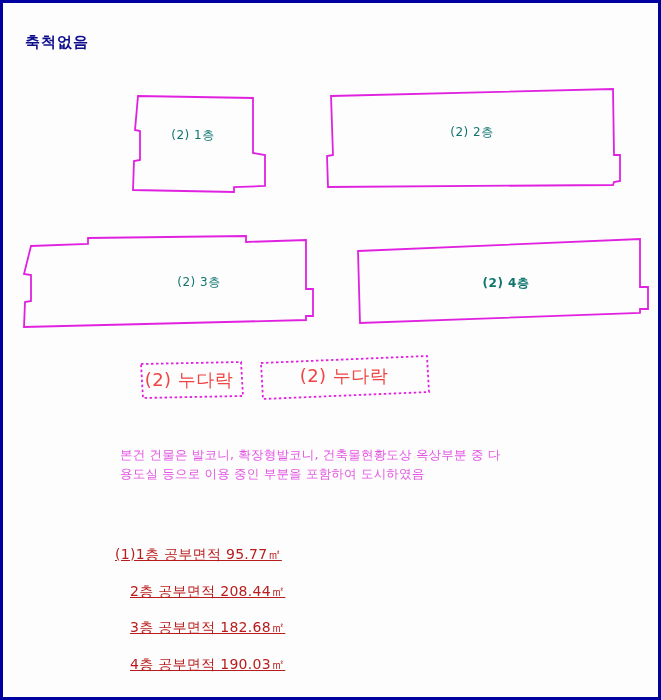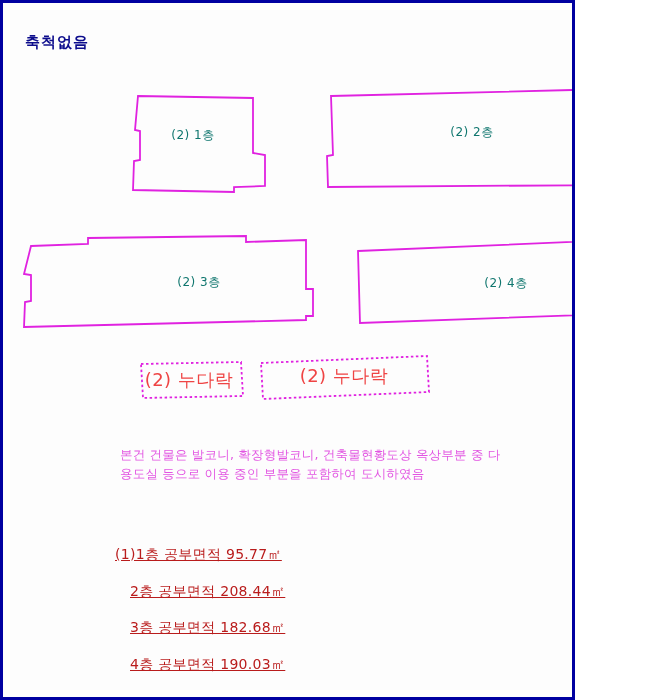--- a/index.html
+++ b/index.html
@@ -3,21 +3,21 @@
 <meta charset="utf-8">
 <title>건축물 현황도</title>
 <style>
   html, body {
     margin: 0;
     padding: 0;
     background: #ffffff;
   }
   #page {
     position: relative;
-    width: 575px;
+    width: 661px;
     height: 700px;
     background: #fdfdfd;
     box-sizing: border-box;
     border: 3px solid #0000a0;
     overflow: hidden;
     font-family: "DejaVu Sans", "Liberation Sans", sans-serif;
   }
   #scale-note {
     position: absolute;
     left: 22px;
@@ -94,21 +94,21 @@
     <polygon points="355,248 637,236 637,284 645,284 645,306 637,306 637,310 357,320" fill="none" stroke="#e022e0" stroke-width="1.8" stroke-linejoin="miter"></polygon>
 
     <polygon points="138,361 238,359 240,393 140,395" fill="none" stroke="#e022e0" stroke-width="1.8" stroke-dasharray="2.5,2.5" stroke-linejoin="miter"></polygon>
 
     <polygon points="258,360 424,353 426,389 260,396" fill="none" stroke="#e022e0" stroke-width="1.8" stroke-dasharray="2.5,2.5" stroke-linejoin="miter"></polygon>
   </svg>
 
   <div class="floor-label" style="left:190px; top:132px;">(2) 1층</div>
   <div class="floor-label" style="left:469px; top:129px;">(2) 2층</div>
   <div class="floor-label" style="left:168px; top:279px;margin-left:28px;">(2) 3층</div>
-  <div class="floor-label" style="left:503px; top:280px;">(2) 4층</div>
+  <div class="floor-label" style="left:503px; top:280px;font-weight:bold;">(2) 4층</div>
 
   <div class="attic-label" style="left:186px; top:377px;">(2) 누다락</div>
   <div class="attic-label" style="left:341px; top:373px;">(2) 누다락</div>
 
   <div id="note-block">
     <div>본건 건물은 발코니, 확장형발코니, 건축물현황도상 옥상부분 중 다</div>
     <div>용도실 등으로 이용 중인 부분을 포함하여 도시하였음</div>
   </div>
 
   <div id="areas-block">

